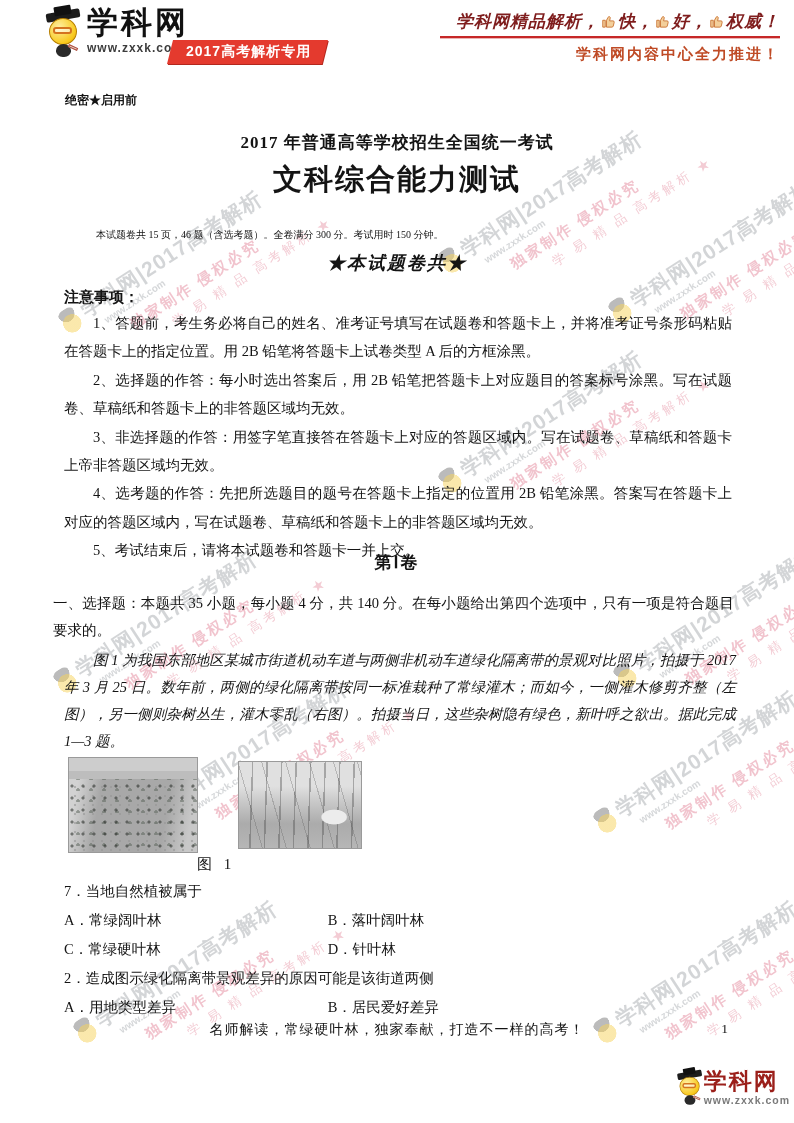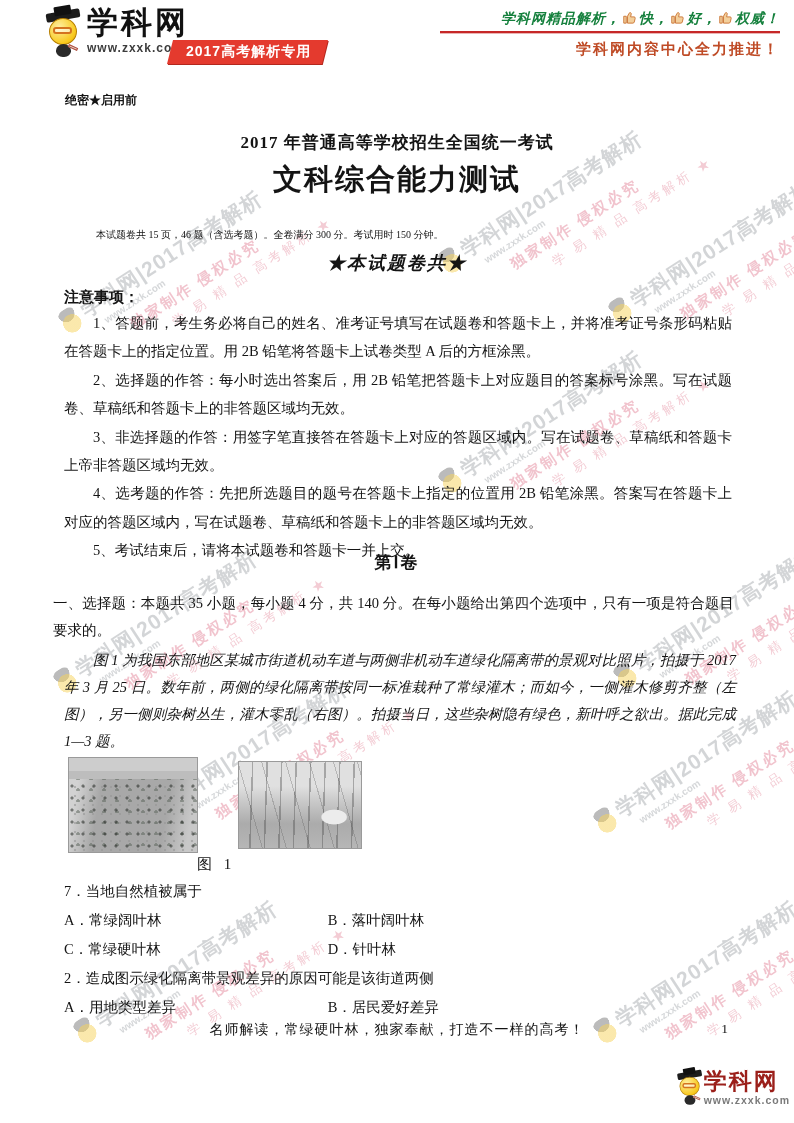--- a/index.html
+++ b/index.html
@@ -42,21 +42,21 @@
                     border:1px solid #b0493c; transform:rotate(24deg); }
   .hdr-logo-txt { margin-left:4px; font-family:"Liberation Sans",sans-serif; }
   .hdr-site-name { font-size:31px; font-weight:bold; color:#111; letter-spacing:3px; line-height:34px; }
   .hdr-site-url  { font-size:12px; font-weight:bold; color:#3c3c3c; letter-spacing:1px; margin-top:1px; }
   .hdr-banner { position:absolute; left:170px; top:40px; z-index:2; background:#e43a2e;
                 transform:skewX(-14deg); padding:2px 14px 3px 16px; box-shadow:1px 1px 0 #b3271d; }
   .hdr-banner span { display:inline-block; transform:skewX(14deg);
                 font-family:"Liberation Sans",sans-serif; font-weight:bold; font-size:14px; color:#fff;
                 letter-spacing:1px; }
   .hdr-slogan { position:absolute; right:14px; top:10px; width:340px; z-index:2; text-align:right; }
-  .hdr-slogan-l1 { font-size:14px; font-weight:bold; font-style:italic; color:#15803d;
+  .hdr-slogan-l1 { font-size:17px; font-weight:bold; font-style:italic; color:#7f1d1d;
                    white-space:nowrap; letter-spacing:1px; }
   .thumb-icon { display:inline-block; width:16px; height:15px; vertical-align:-2px; margin:0 1px; }
   .hdr-slogan-rule { border-top:2px solid #c62828; margin-top:3px;
                      box-shadow:0 1px 0 rgba(198,40,40,.35); }
   .hdr-slogan-l2 { margin-top:7px; font-size:15px; font-weight:bold; color:#bf4b26; letter-spacing:2px; }
   
   .doc { position:absolute; inset:0; z-index:1; }
   .secrecy { position:absolute; left:65px; top:92px; font-size:12px; font-weight:bold; }
   .exam-title { position:absolute; left:0; top:131px; width:100%; text-align:center;
                 font-size:17px; font-weight:bold; letter-spacing:1px; }

